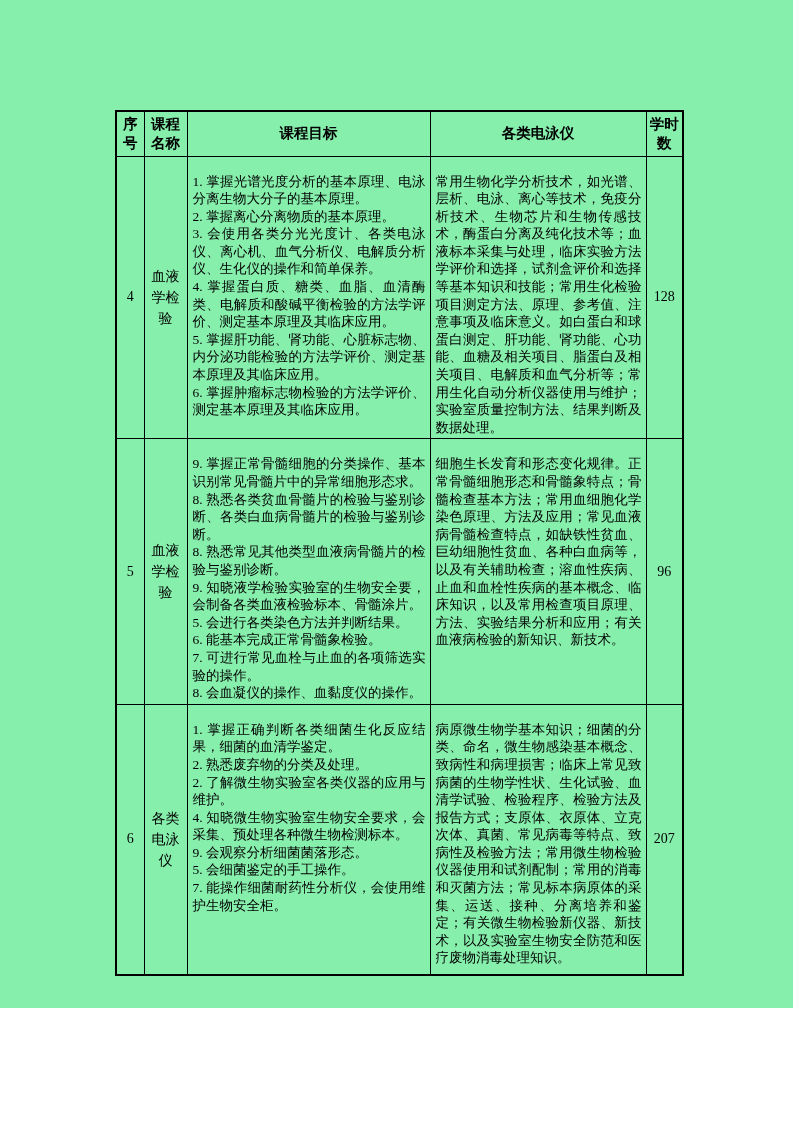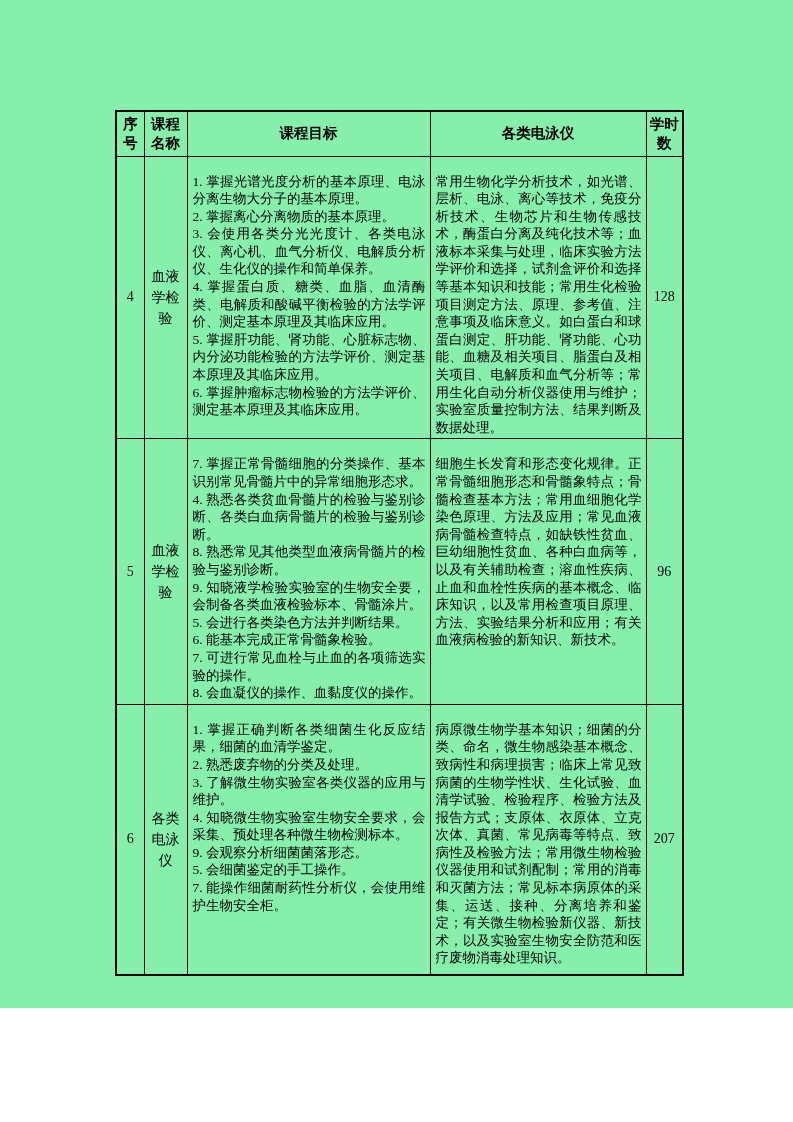--- a/index.html
+++ b/index.html
@@ -120,42 +120,42 @@
         <td class="content-cell">常用生物化学分析技术，如光谱、层析、电泳、离心等技术，免疫分析技术、生物芯片和生物传感技术，酶蛋白分离及纯化技术等；血液标本采集与处理，临床实验方法学评价和选择，试剂盒评价和选择等基本知识和技能；常用生化检验项目测定方法、原理、参考值、注意事项及临床意义。如白蛋白和球蛋白测定、肝功能、肾功能、心功能、血糖及相关项目、脂蛋白及相关项目、电解质和血气分析等；常用生化自动分析仪器使用与维护；实验室质量控制方法、结果判断及数据处理。</td>
         <td class="hours-cell">128</td>
       </tr>
 
       <tr class="course-row-1">
         <td class="no-cell">5</td>
         <td class="name-cell">
           <span class="vname">血液学检验</span>
         </td>
         <td class="obj-cell">
-          <div>7. 掌握正常骨髓细胞的分类操作、基本识别常见骨髓片中的异常细胞形态求。</div>
-          <div>4. 熟悉各类贫血骨髓片的检验与鉴别诊断、各类白血病骨髓片的检验与鉴别诊断。</div>
+          <div>9. 掌握正常骨髓细胞的分类操作、基本识别常见骨髓片中的异常细胞形态求。</div>
+          <div>8. 熟悉各类贫血骨髓片的检验与鉴别诊断、各类白血病骨髓片的检验与鉴别诊断。</div>
           <div>8. 熟悉常见其他类型血液病骨髓片的检验与鉴别诊断。</div>
           <div>9. 知晓液学检验实验室的生物安全要，会制备各类血液检验标本、骨髓涂片。</div>
           <div>5. 会进行各类染色方法并判断结果。</div>
           <div>6. 能基本完成正常骨髓象检验。</div>
           <div>7. 可进行常见血栓与止血的各项筛选实验的操作。</div>
           <div>8. 会血凝仪的操作、血黏度仪的操作。</div>
         </td>
         <td class="content-cell">细胞生长发育和形态变化规律。正常骨髓细胞形态和骨髓象特点；骨髓检查基本方法；常用血细胞化学染色原理、方法及应用；常见血液病骨髓检查特点，如缺铁性贫血、巨幼细胞性贫血、各种白血病等，以及有关辅助检查；溶血性疾病、止血和血栓性疾病的基本概念、临床知识，以及常用检查项目原理、方法、实验结果分析和应用；有关血液病检验的新知识、新技术。</td>
         <td class="hours-cell">96</td>
       </tr>
 
       <tr class="course-row-2">
         <td class="no-cell">6</td>
         <td class="name-cell">
           <span class="vname">各类电泳仪</span>
         </td>
         <td class="obj-cell">
           <div>1. 掌握正确判断各类细菌生化反应结果，细菌的血清学鉴定。</div>
           <div>2. 熟悉废弃物的分类及处理。</div>
-          <div>3. 了解微生物实验室各类仪器的应用与维护。</div>
+          <div>2. 了解微生物实验室各类仪器的应用与维护。</div>
           <div>4. 知晓微生物实验室生物安全要求，会采集、预处理各种微生物检测标本。</div>
           <div>9. 会观察分析细菌菌落形态。</div>
           <div>5. 会细菌鉴定的手工操作。</div>
           <div>7. 能操作细菌耐药性分析仪，会使用维护生物安全柜。</div>
         </td>
         <td class="content-cell">病原微生物学基本知识；细菌的分类、命名，微生物感染基本概念、致病性和病理损害；临床上常见致病菌的生物学性状、生化试验、血清学试验、检验程序、检验方法及报告方式；支原体、衣原体、立克次体、真菌、常见病毒等特点、致病性及检验方法；常用微生物检验仪器使用和试剂配制；常用的消毒和灭菌方法；常见标本病原体的采集、运送、接种、分离培养和鉴定；有关微生物检验新仪器、新技术，以及实验室生物安全防范和医疗废物消毒处理知识。</td>
         <td class="hours-cell">207</td>
       </tr>
 
     </tbody>

